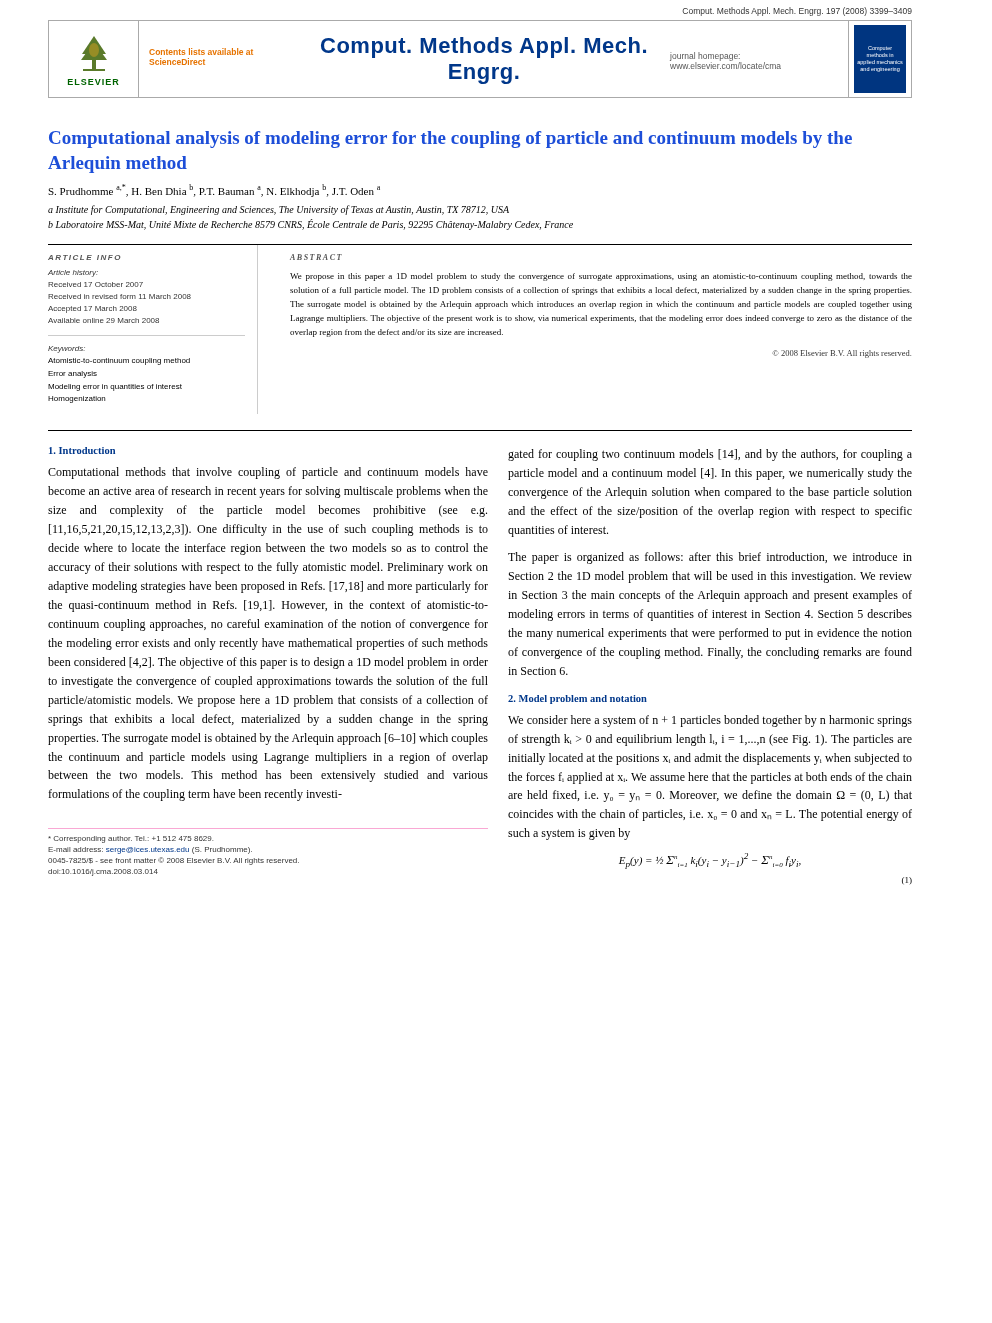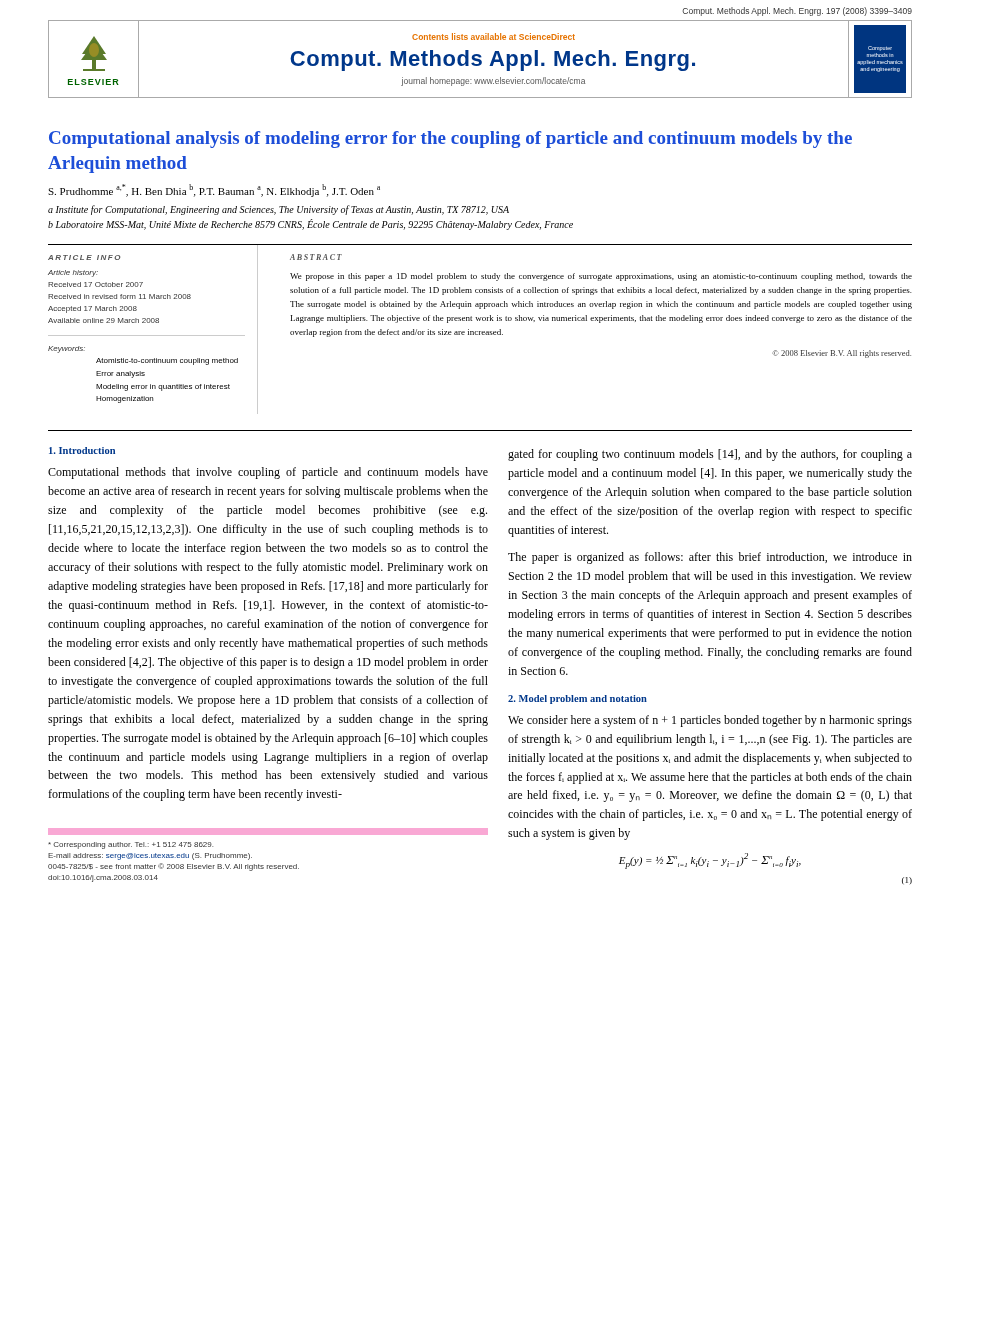--- a/index.html
+++ b/index.html
@@ -56,21 +56,20 @@
       font-size: 9px;
       color: #006400;
       font-weight: bold;
       margin-top: 3px;
       letter-spacing: 1px;
     }
 
     .journal-center {
       flex: 1;
       display: flex;
-      flex-direction: column;
       align-items: center;
       justify-content: center;
       padding: 6px 10px;
       border-right: 1px solid #aaa;
     }
 
     .science-direct-link {
       font-family: Arial, sans-serif;
       font-size: 8.5px;
       color: #555;
@@ -200,21 +199,20 @@
     .info-divider {
       border: none;
       border-top: 1px solid #ccc;
       margin: 8px 0;
     }
 
     .keywords-list {
       font-size: 8px;
       color: #000;
       line-height: 1.6;
-      margin-left: 48px;
     }
 
     .abstract-section {
       flex: 1;
       padding: 8px 0 8px 16px;
       font-size: 9px;
     }
 
     .abstract-title {
       font-size: 8px;
@@ -268,21 +266,21 @@
       font-size: 12px;
       line-height: 1.58;
       text-align: justify;
       color: #000;
       margin-bottom: 8px;
     }
 
     
     .footer-section {
       margin-top: 24px;
-      border-top: 7px solid #f9a8d4;
+      border-top: 1px solid #f9a8d4;
       padding-top: 5px;
       font-size: 8px;
       color: #333;
       font-family: Arial, sans-serif;
     }
 
     .footer-note {
       font-size: 8px;
       margin-bottom: 2px;
     }

